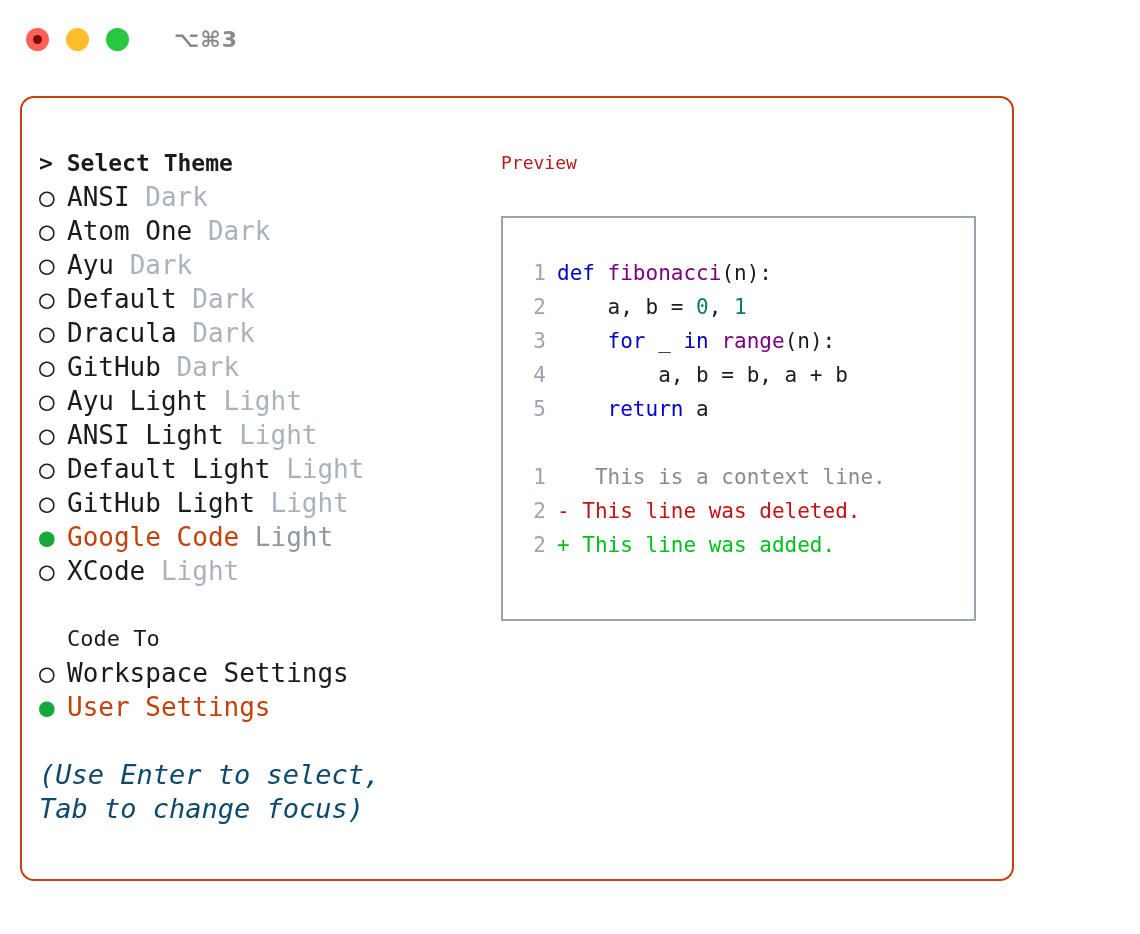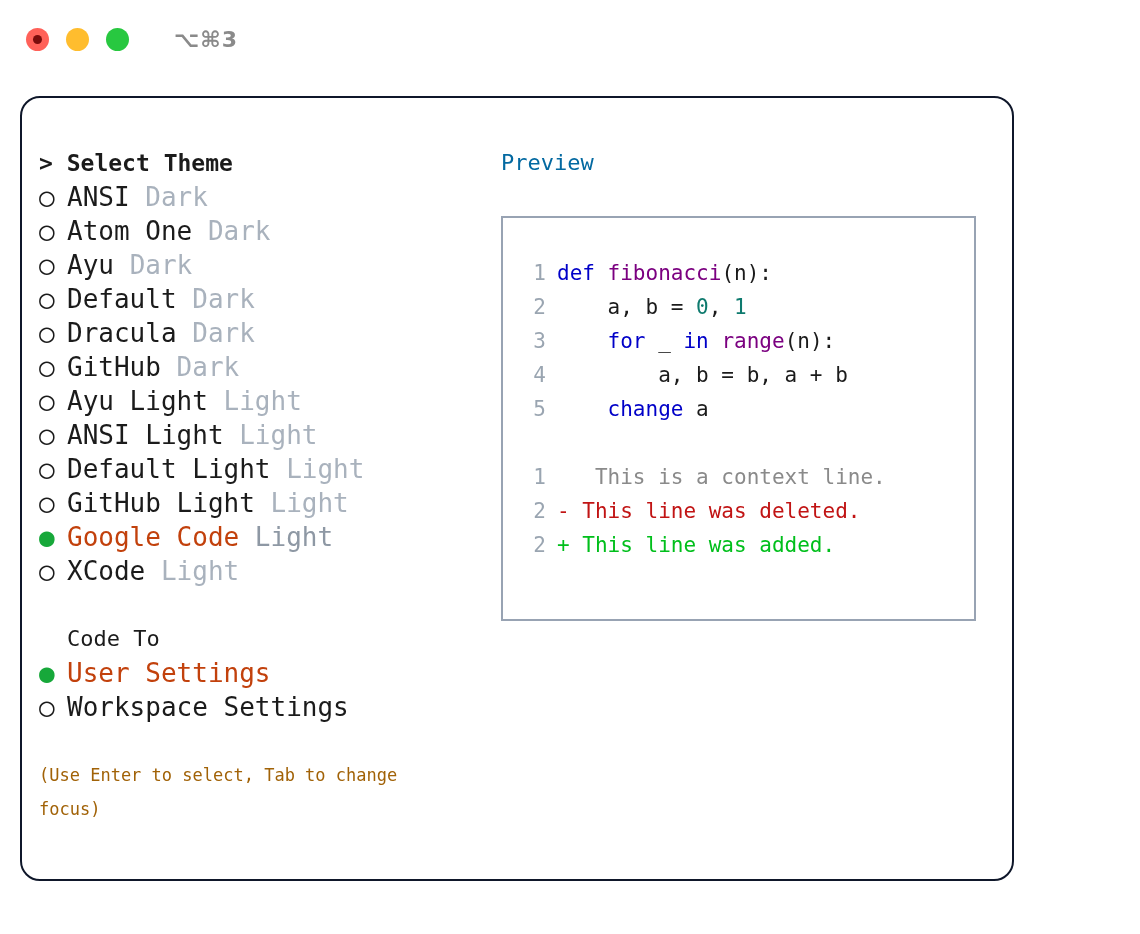--- a/index.html
+++ b/index.html
@@ -68,22 +68,22 @@
     letter-spacing: 1px;
   }
 
   
   .panel {
     position: absolute;
     left: 20px;
     top: 96px;
     width: 994px;
     height: 785px;
-    border: 2px solid #0f172a;
-    border-radius: 20px;
+    border: 2px solid #c2410c;
+    border-radius: 14px;
     box-sizing: border-box;
     background: #ffffff;
   }
 
   .columns {
     position: absolute;
     left: 0; top: 0;
     width: 100%;
     height: 100%;
   }
@@ -128,36 +128,37 @@
   .opt-label { color: #1b1b1b; }
   .opt-cat {
     color: #a9b2bd;
   }
   .opt.selected .opt-cat { color: #8e98a4; }
 
   .spacer-block { height: 34px; }
 
   .hint {
     margin-top: 34px;
-    font-size: 17px;
-    line-height: 34px;
-    color: #a16207;
+    font-size: 27px;
+    line-height: 34px;
+    color: #0c4a6e;
     width: 400px;
+    font-style: italic;
   }
 
   
   .right-col {
     position: absolute;
     left: 479px;
     top: 48px;
     width: 490px;
   }
   .preview-title {
-    font-size: 22px;
-    color: #0369a1;
+    font-size: 18px;
+    color: #b91c1c;
     line-height: 34px;
     white-space: pre;
   }
   .preview-box {
     margin-top: 36px;
     width: 475px;
     height: 405px;
     border: 2px solid #98a3b3;
     box-sizing: border-box;
     background: #ffffff;
@@ -222,37 +223,37 @@
             <div class="opt"><span class="marker">○</span><span class="opt-label">GitHub Light</span> <span class="opt-cat">Light</span></div>
             <div class="opt selected"><span class="marker">●</span><span class="opt-label">Google Code</span> <span class="opt-cat">Light</span></div>
             <div class="opt"><span class="marker">○</span><span class="opt-label">XCode</span> <span class="opt-cat">Light</span></div>
           </div>
 
         <div class="spacer-block"></div>
 
         <div class="section-header">Code To</div>
 
         <div id="apply-list">
+            <div class="opt"><span class="marker">○</span><span class="opt-label">Workspace Settings</span></div>
             <div class="opt selected"><span class="marker">●</span><span class="opt-label">User Settings</span></div>
-            <div class="opt"><span class="marker">○</span><span class="opt-label">Workspace Settings</span></div>
           </div>
 
         <div class="hint">(Use Enter to select, Tab to change focus)</div>
       </div>
 
       <div class="right-col">
         <div class="preview-title">Preview</div>
 
         <div class="preview-box">
           <div id="code-block">
               <div class="code-line"><span class="ln">1</span><span class="kw">def </span><span class="fn">fibonacci</span><span class="pun">(n):</span></div>
               <div class="code-line"><span class="ln">2</span><span class="var">    a, b = </span><span class="num">0</span><span class="pun">, </span><span class="num">1</span></div>
               <div class="code-line"><span class="ln">3</span><span class="pun">    </span><span class="kw">for</span><span class="var"> _ </span><span class="kw">in</span><span class="pun"> </span><span class="fn">range</span><span class="pun">(n):</span></div>
               <div class="code-line"><span class="ln">4</span><span class="var">        a, b = b, a + b</span></div>
-              <div class="code-line"><span class="ln">5</span><span class="pun">    </span><span class="kw">change</span><span class="var"> a</span></div>
+              <div class="code-line"><span class="ln">5</span><span class="pun">    </span><span class="kw">return</span><span class="var"> a</span></div>
             </div>
           <div class="blank-line"></div>
           <div id="diff-block">
               <div class="code-line"><span class="ln">1</span><span class="diff-ctx"> </span><span class="diff-ctx">  This is a context line.</span></div>
               <div class="code-line"><span class="ln">2</span><span class="diff-del">-</span><span class="diff-del"> This line was deleted.</span></div>
               <div class="code-line"><span class="ln">2</span><span class="diff-add">+</span><span class="diff-add"> This line was added.</span></div>
             </div>
         </div>
       </div>
 

